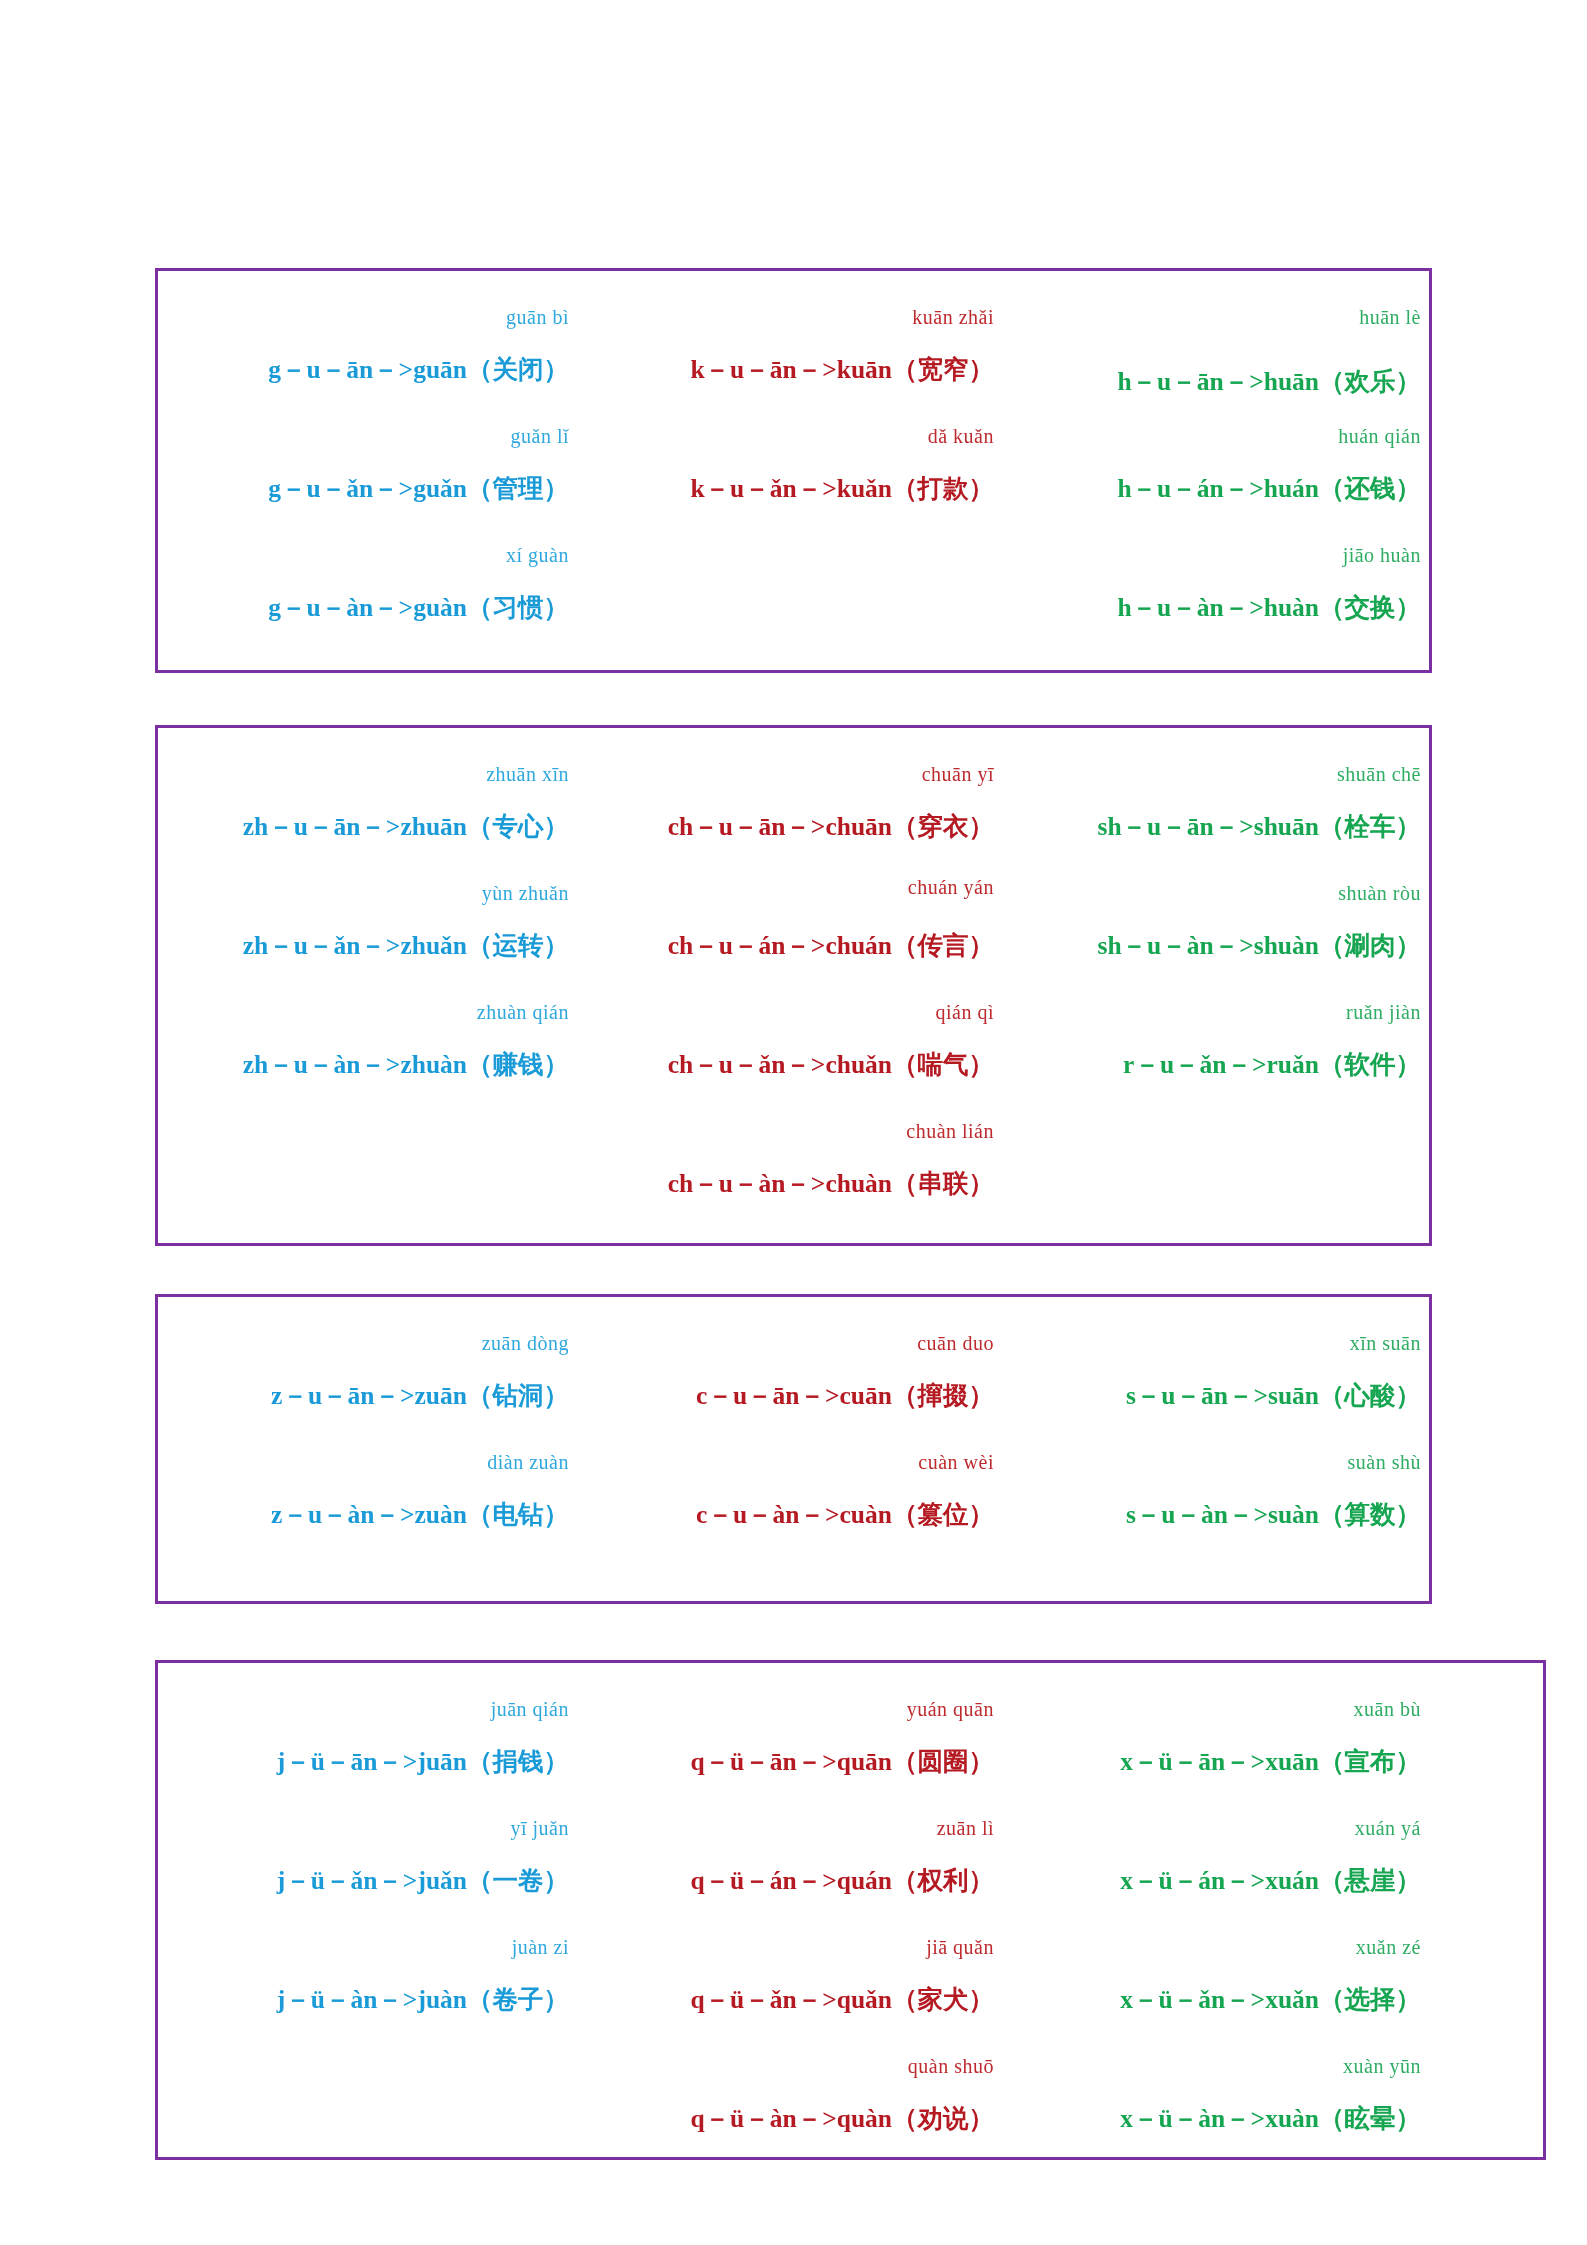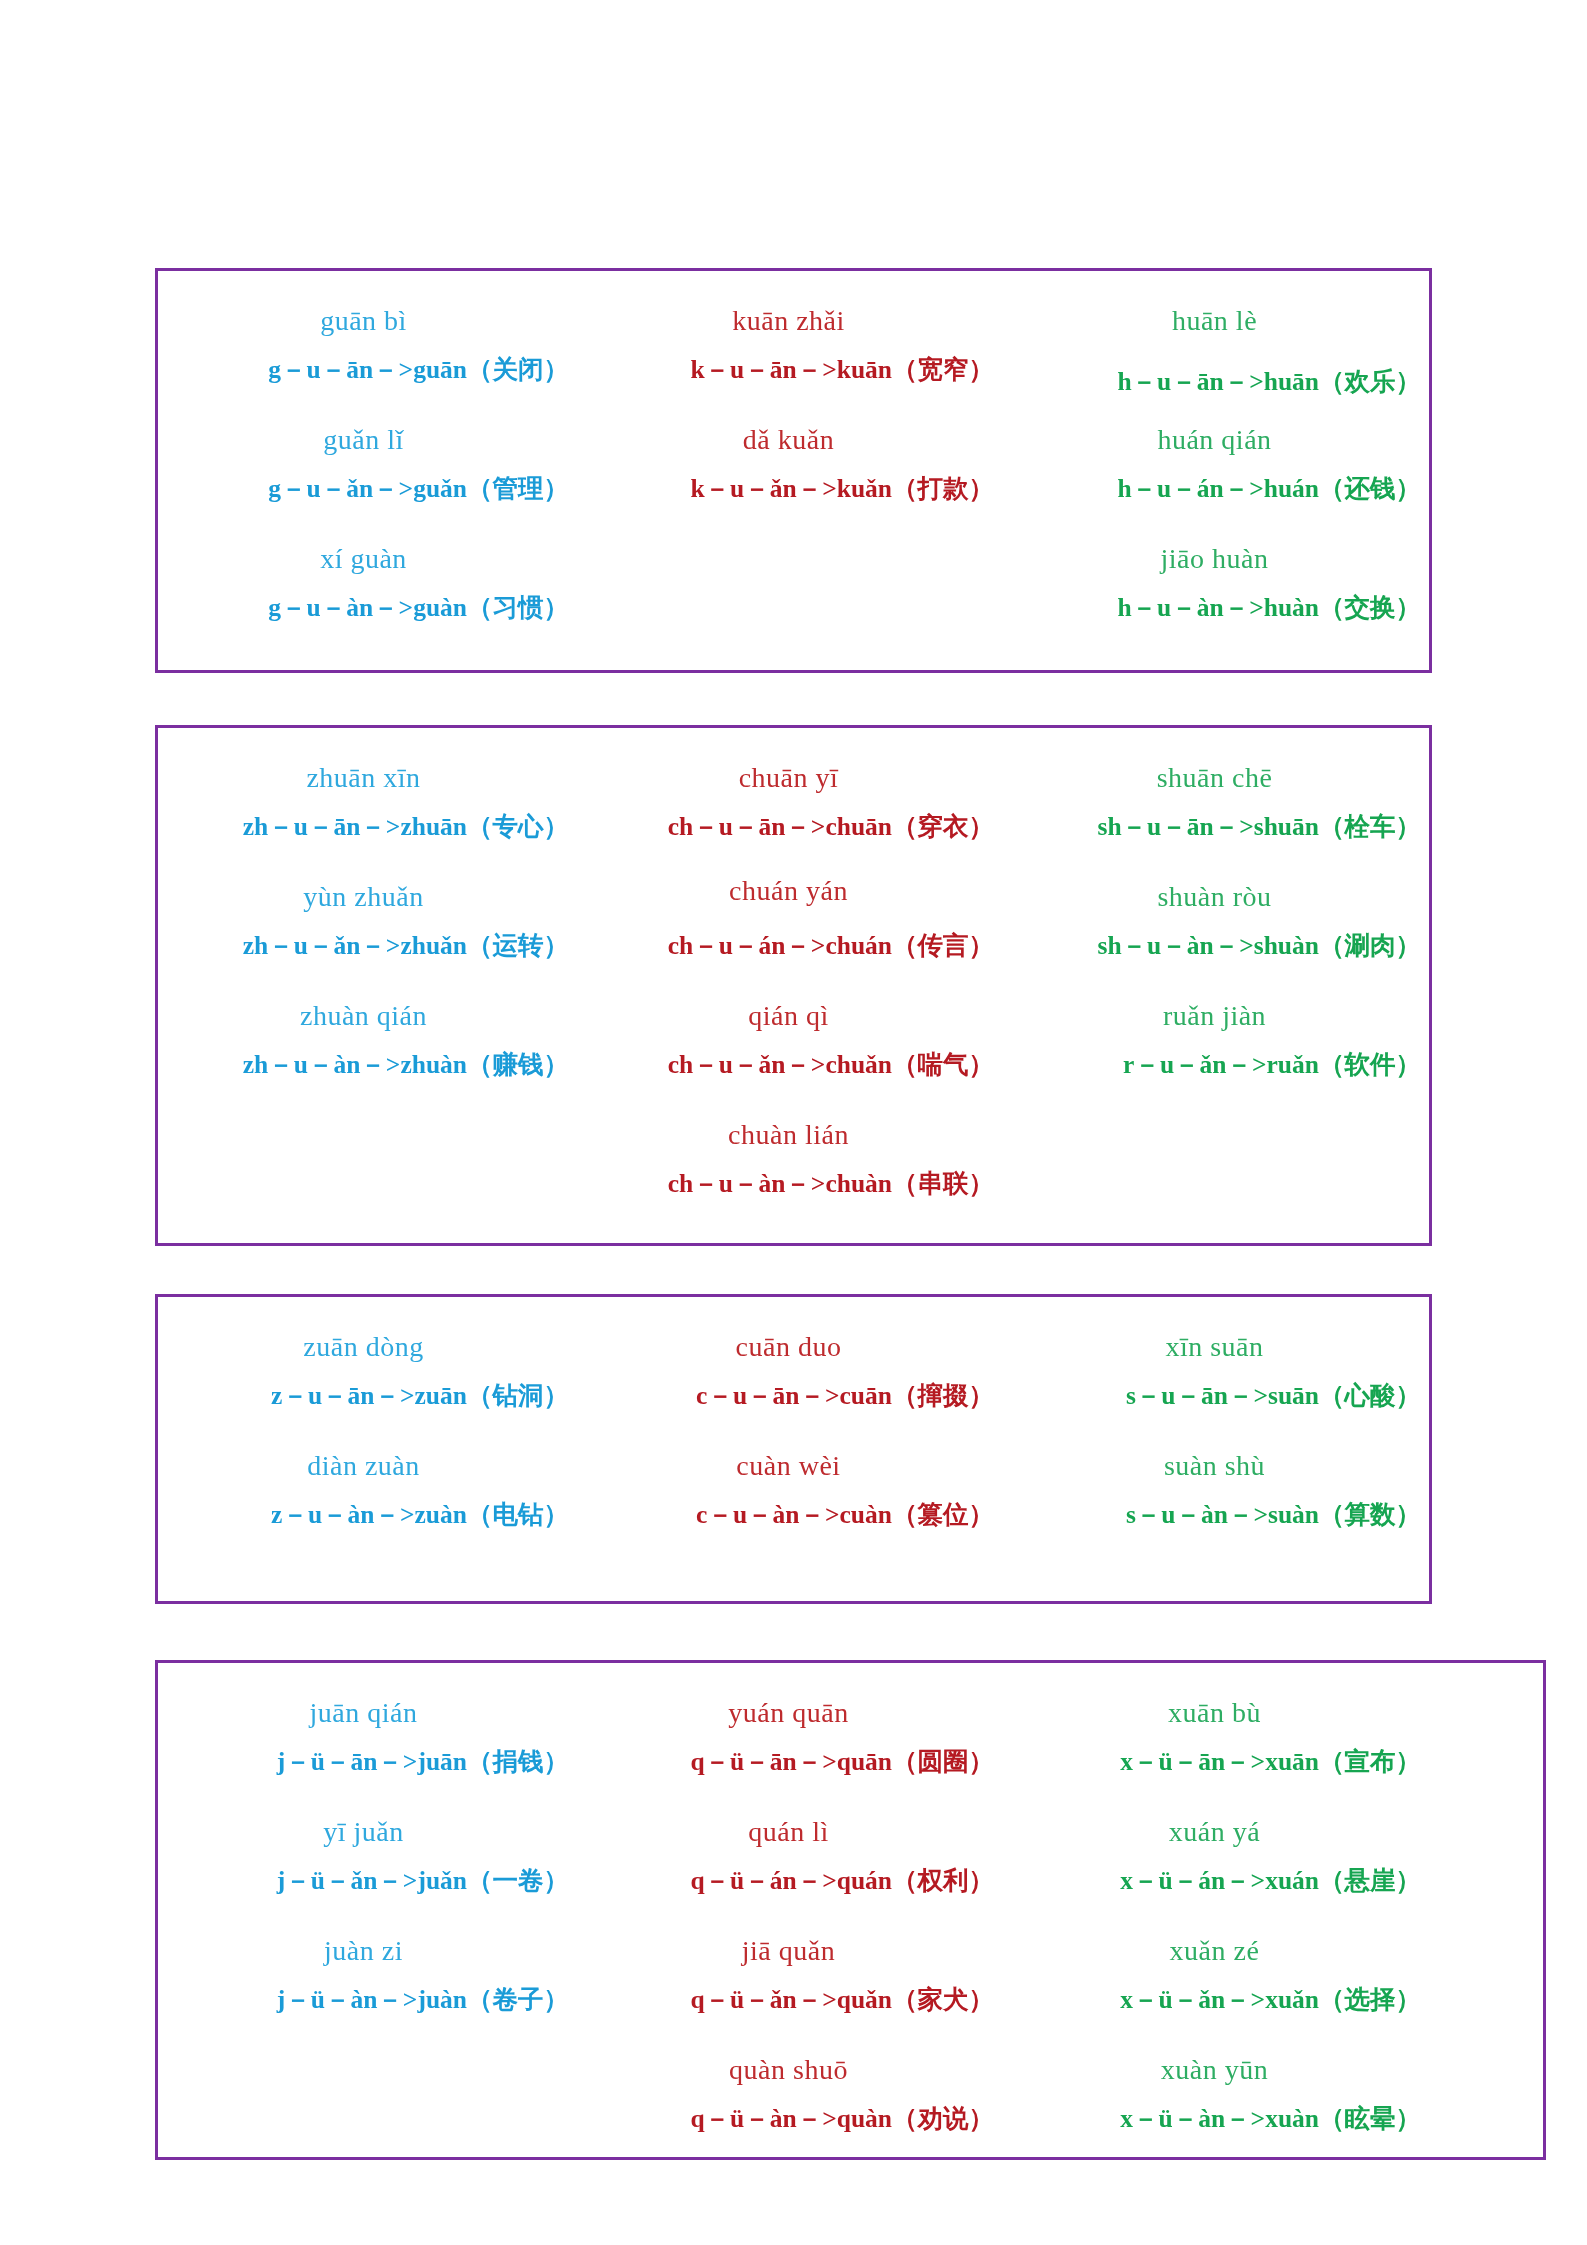--- a/index.html
+++ b/index.html
@@ -55,24 +55,23 @@
     position: absolute;
     left: 0;
     width: 100%;
     text-align: right;
     padding-right: 14px;
     box-sizing: border-box;
     white-space: nowrap;
   }
 
   .word {
-    font-size: 28px;
+    font-size: 20px;
     letter-spacing: 0.5px;
     line-height: 1;
-    text-align: center;
   }
   .spell {
     font-size: 25.5px;
     line-height: 1;
     font-weight: bold;
   }
 
   
   .c-blue  { color: #1A9BD7; }
   .c-red   { color: #B51A22; }
@@ -189,21 +188,21 @@
         <div class="row spell c-blue" style="top:86px">j－ü－ān－&gt;juān（捐钱）</div>
         <div class="row word c-blue" style="top:155px">yī juǎn</div>
         <div class="row spell c-blue" style="top:205px">j－ü－ǎn－&gt;juǎn（一卷）</div>
         <div class="row word c-blue" style="top:274px">juàn zi</div>
         <div class="row spell c-blue" style="top:324px">j－ü－àn－&gt;juàn（卷子）</div>
       </div>
 
       <div class="col col-1">
         <div class="row word c-red" style="top:36px">yuán quān</div>
         <div class="row spell c-red" style="top:86px">q－ü－ān－&gt;quān（圆圈）</div>
-        <div class="row word c-red" style="top:155px">quán lì</div>
+        <div class="row word c-red" style="top:155px">zuān lì</div>
         <div class="row spell c-red" style="top:205px">q－ü－án－&gt;quán（权利）</div>
         <div class="row word c-red" style="top:274px">jiā quǎn</div>
         <div class="row spell c-red" style="top:324px">q－ü－ǎn－&gt;quǎn（家犬）</div>
         <div class="row word c-red" style="top:393px">quàn shuō</div>
         <div class="row spell c-red" style="top:443px">q－ü－àn－&gt;quàn（劝说）</div>
       </div>
 
       <div class="col col-2">
         <div class="row word c-green" style="top:36px">xuān bù</div>
         <div class="row spell c-green" style="top:86px">x－ü－ān－&gt;xuān（宣布）</div>

